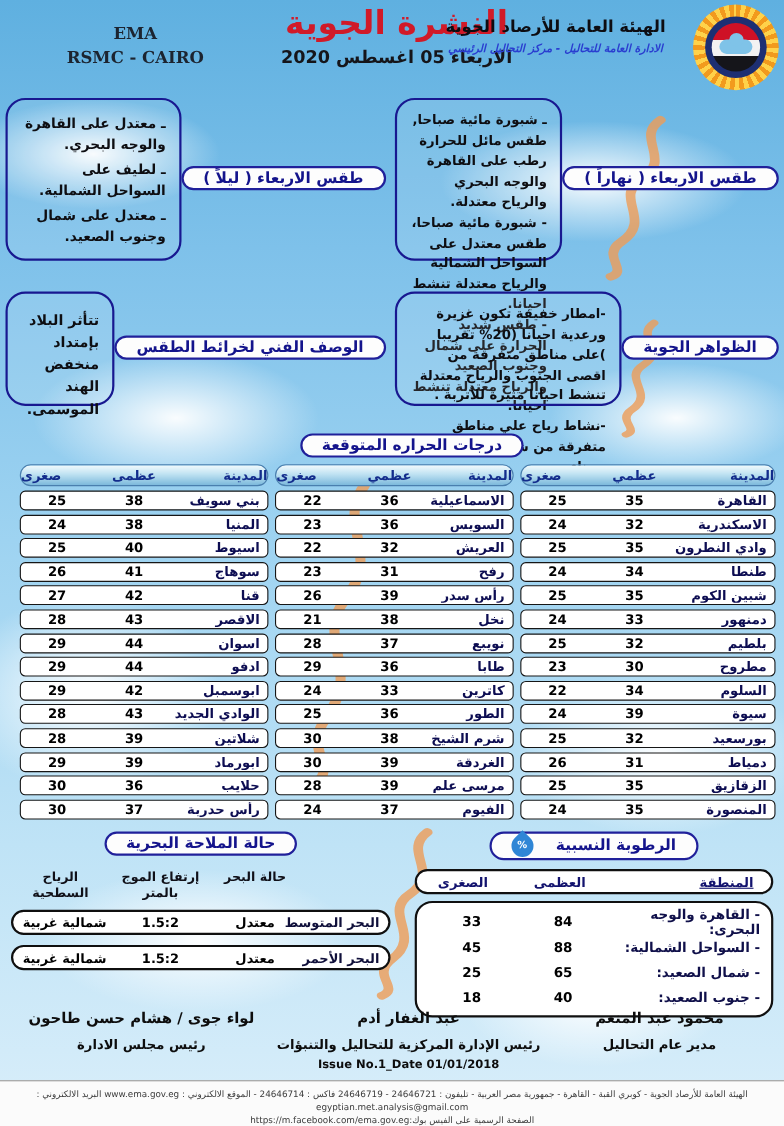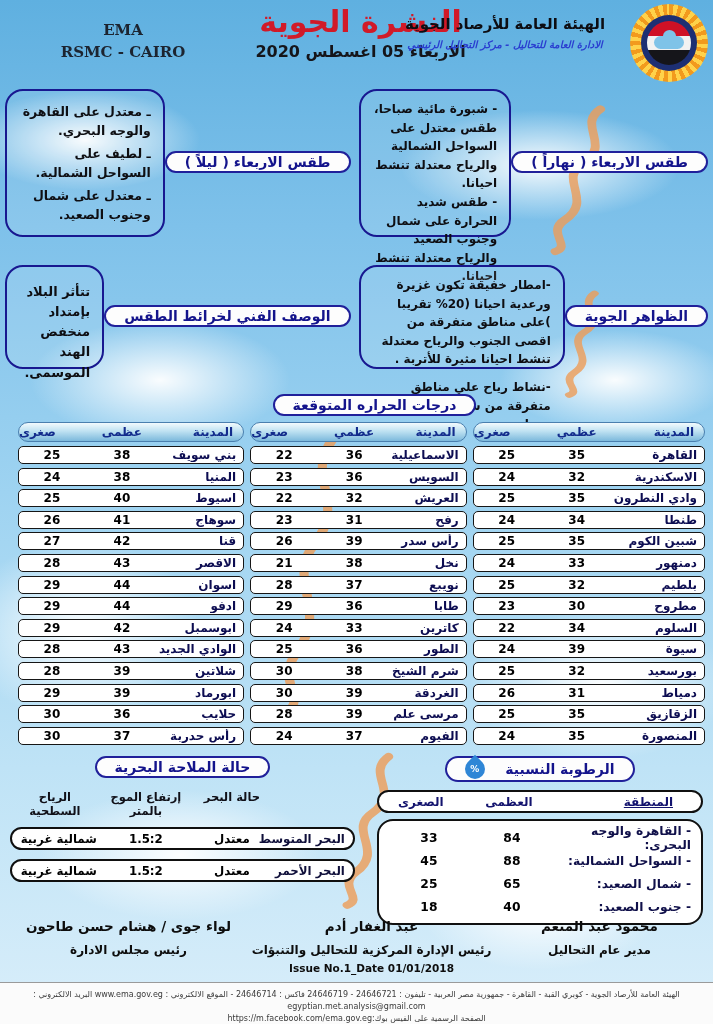--- a/index.html
+++ b/index.html
@@ -48,21 +48,21 @@
   .night-box .w-item { font-size:12.5px; }
   .phen-box .w-item { margin-bottom:9px; }
   .syn-box .w-item { font-size:13px; padding-top:6px; }
   
   .temp-section { position:absolute; top:394px; left:0; right:0; text-align:center;margin-left:36px; }
   .temp-groups { display:flex; gap:6px; padding:0 8px; margin-top:6px; text-align:right; }
   .tg { flex:1; }
   .tg-header { display:flex; align-items:center; height:20px; margin-bottom:4px;
     background:linear-gradient(180deg,#f2fafd 0%,#bfe2f2 45%,#7cb9dc 100%);
     border:1.5px solid #4a7fae; border-radius:10px; color:#132c8c; font-weight:bold; font-size:12px; }
-  .h-city { flex:1; text-align:right; padding-right:10px; }
+  .h-city { flex:1; text-align:right; }
   .h-max { width:74px; text-align:center; } .h-min { width:66px; text-align:left; }
   .temp-row { display:flex; align-items:center; height:18px; margin-bottom:3.6px;
     background:#fff; border:1.5px solid #161616; border-radius:5px; font-weight:bold; font-size:12px; }
   .t-city { flex:1; text-align:right; padding-right:7px; color:#0d0d52; white-space:nowrap; overflow:hidden; }
   .t-max { width:74px; text-align:center; color:#000; } .t-min { width:66px; text-align:center; color:#000; }
   
   .bottom-cols { position:absolute; top:756px; left:0; right:0; display:flex; gap:22px; padding:0 10px; }
   .mar-col { width:349px; display:flex; flex-direction:column; align-items:center; }
   .hum-col { width:330px; display:flex; flex-direction:column; align-items:center; }
   .mar-head { display:flex; margin-top:12px; width:100%; font-weight:bold; font-size:11.5px; color:#101018; }
@@ -72,21 +72,21 @@
     background:#fff; border:2px solid #0f0f0f; border-radius:13px; font-weight:bold; font-size:11.8px; }
   .mr-name { width:84px; text-align:right; padding-right:8px; color:#0f0f3a; white-space:nowrap; }
   .mr-state { width:74px; text-align:center; } .mr-wave { width:98px; text-align:center; direction:ltr; }
   .mr-wind { width:84px; text-align:right; white-space:nowrap; }
   .hum-pill { display:flex; align-items:center; gap:20px; }
   .drop-icon { width:20px; height:20px; background:#2f86d6; border-radius:0 50% 50% 50%;
     transform:rotate(45deg); display:flex; align-items:center; justify-content:center; }
   .drop-icon span { transform:rotate(-45deg); color:#fff; font-size:9px; font-weight:bold; }
   .hum-head { display:flex; align-items:center; width:100%; height:23px; margin-top:8px;
     background:#fff; border:2px solid #101010; border-radius:14px; font-weight:bold; font-size:12px; color:#13136e; }
-  .hh-region { flex:1; text-align:right; padding-right:28px; text-decoration:underline; }
+  .hh-region { flex:1; text-align:right; padding-right:16px; text-decoration:underline; }
   .hh-max { width:92px; text-align:center; } .hh-min { width:84px; text-align:center; }
   .hum-box { width:100%; margin-top:6px; background:#fff; border:2px solid #101010; border-radius:16px; padding:5px 10px; }
   .hum-row { display:flex; align-items:center; height:23px; font-weight:bold; font-size:12.3px; }
   .hr-region { flex:1; text-align:right; color:#10104a; }
   .hr-max { width:86px; text-align:center; } .hr-min { width:80px; text-align:center; }
   
   .sig-row { position:absolute; top:918px; left:0; right:0; display:flex; padding:0 16px; }
   .sig { text-align:center; font-weight:bold; color:#0d0d0d; }
   .sig-right { width:195px; } .sig-center { flex:1; } .sig-left { width:225px; }
   .sig-name { font-size:13.5px; } .sig-title { font-size:12px; margin-top:9px; }
@@ -149,20 +149,21 @@
         <div class="cloud-glyph"></div>
       </div>
     </div>
   </div>
 
   <div class="row1">
     <div class="two-col">
       <div class="col col-day">
         <div class="pill">طقس الاربعاء   ( نهاراً )</div>
         <div class="wbox box-r1">
+            <div class="w-item">ـ شبورة مائية صباحا, طقس مائل للحرارة رطب على القاهرة والوجه البحري والرياح معتدلة.</div>
             <div class="w-item">- شبورة مائية صباحا، طقس معتدل على السواحل الشمالية والرياح معتدلة تنشط احيانا.</div>
             <div class="w-item">- طقس شديد الحرارة على شمال وجنوب الصعيد والرياح معتدلة تنشط احيانا.</div>
           </div>
       </div>
       <div class="col col-night">
         <div class="pill">طقس الاربعاء   ( ليلاً )</div>
         <div class="wbox box-r1 night-box">
             <div class="w-item">ـ معتدل على القاهرة والوجه البحري.</div>
             <div class="w-item">ـ لطيف  على  السواحل الشمالية.</div>
             <div class="w-item">ـ معتدل على شمال وجنوب الصعيد.</div>

